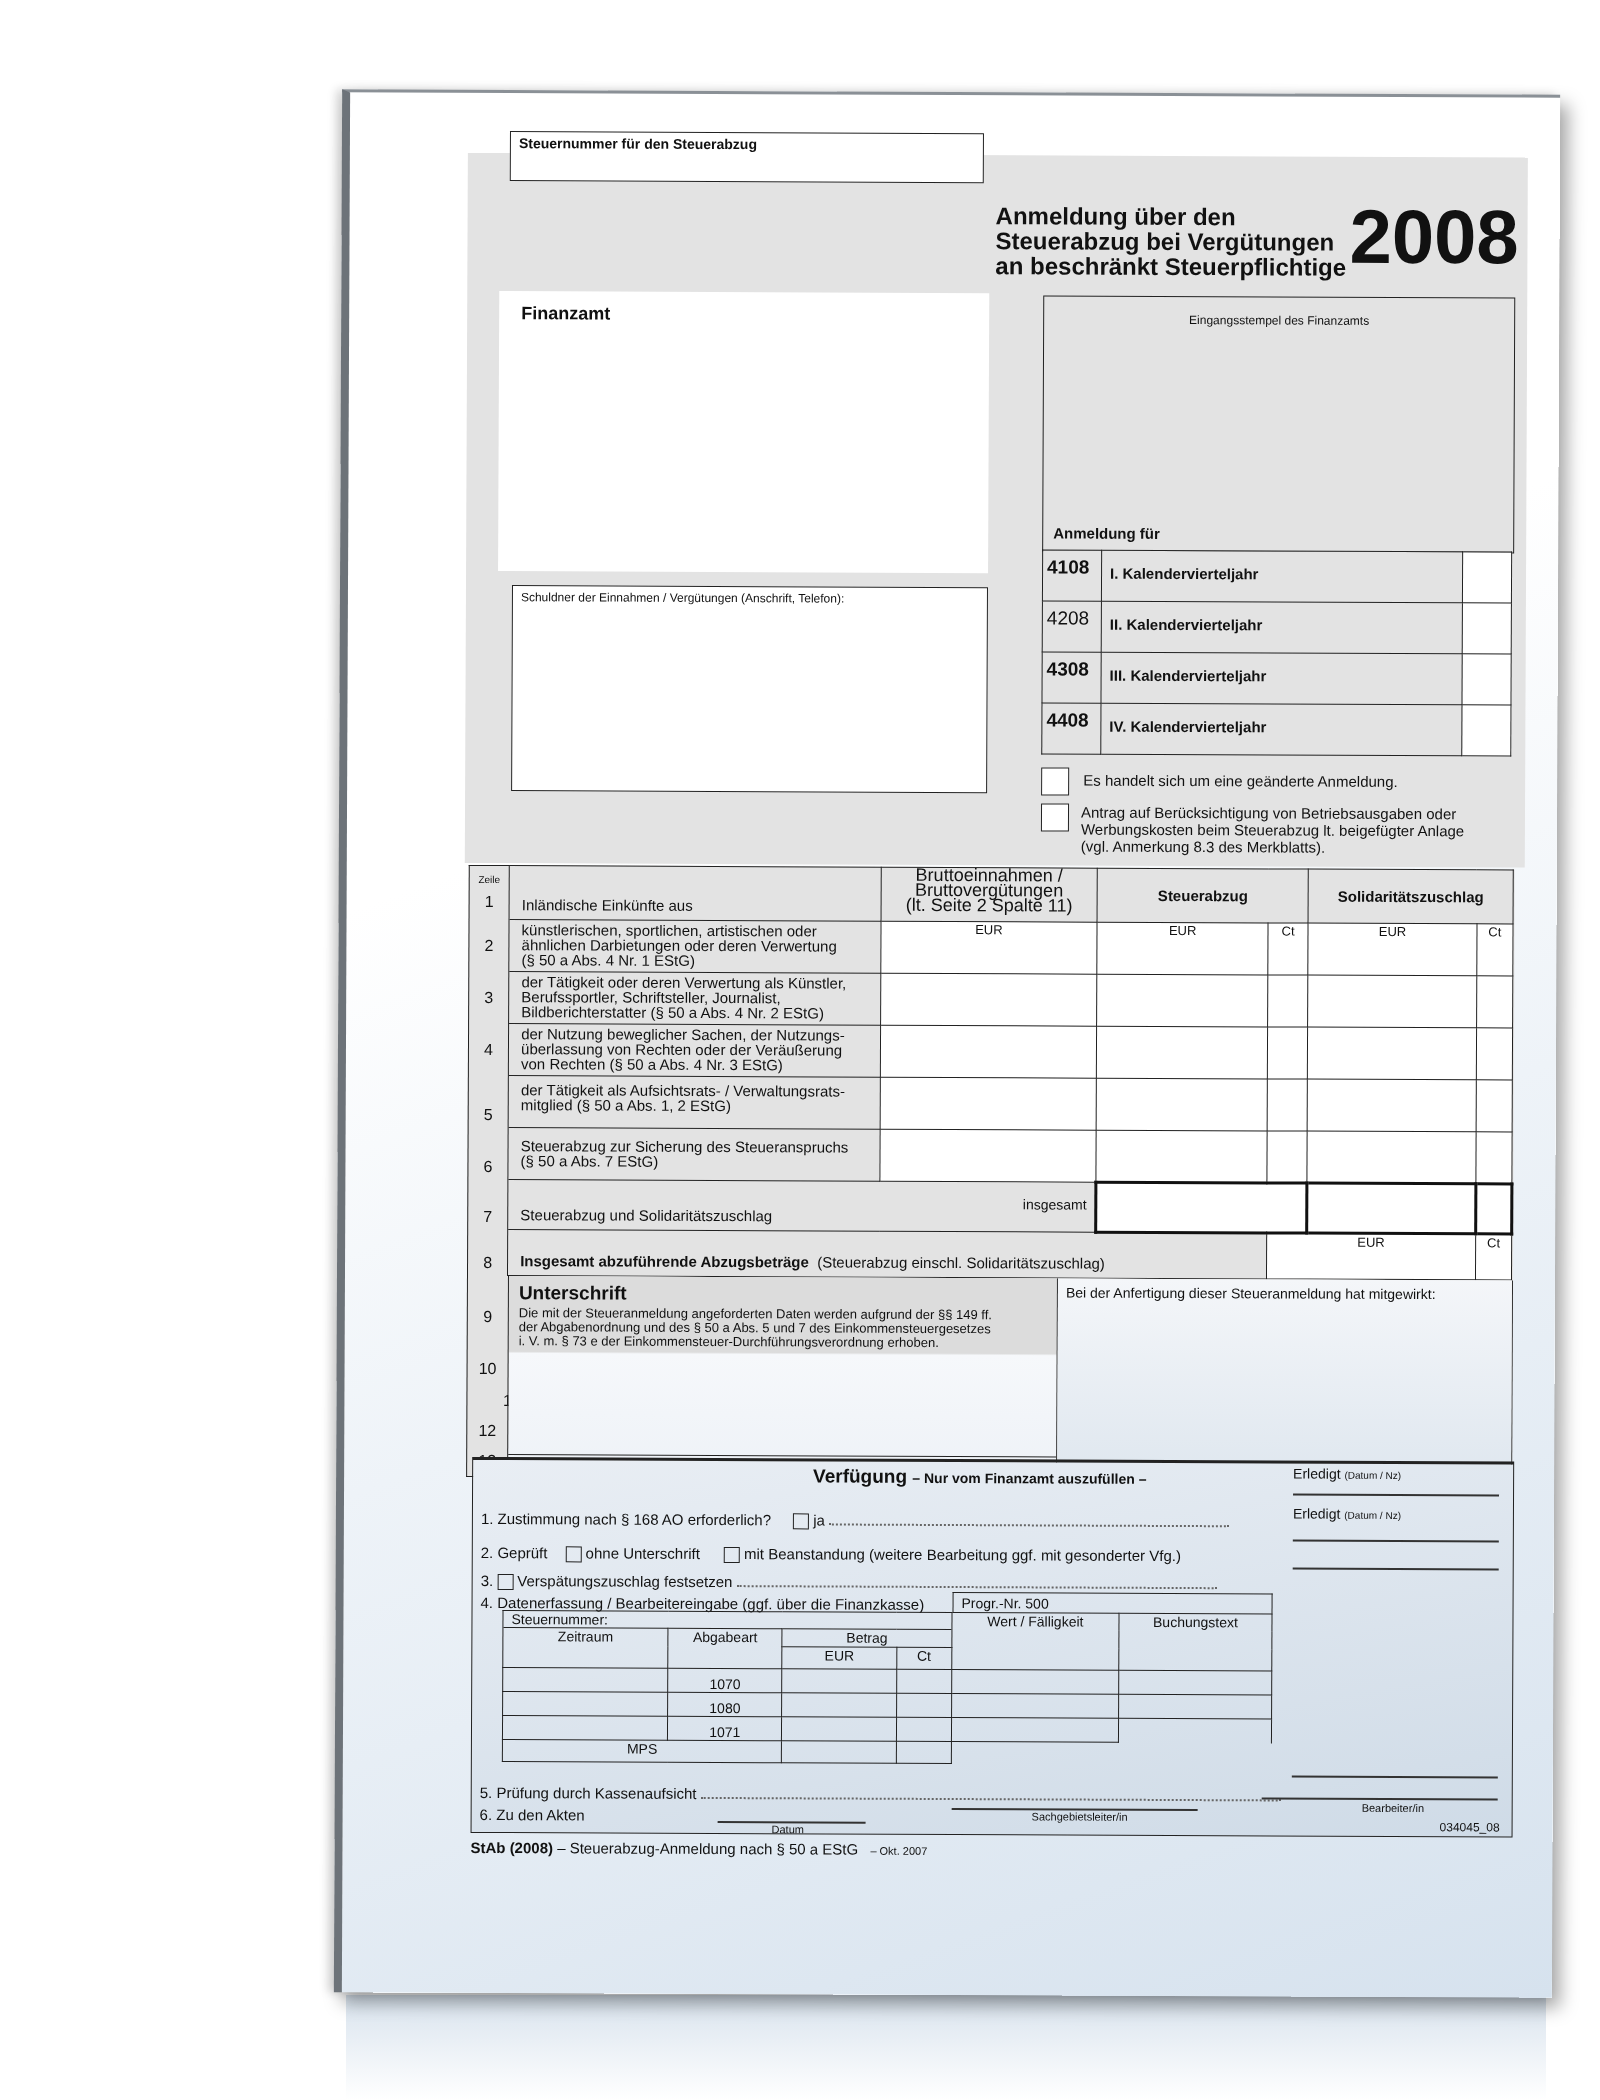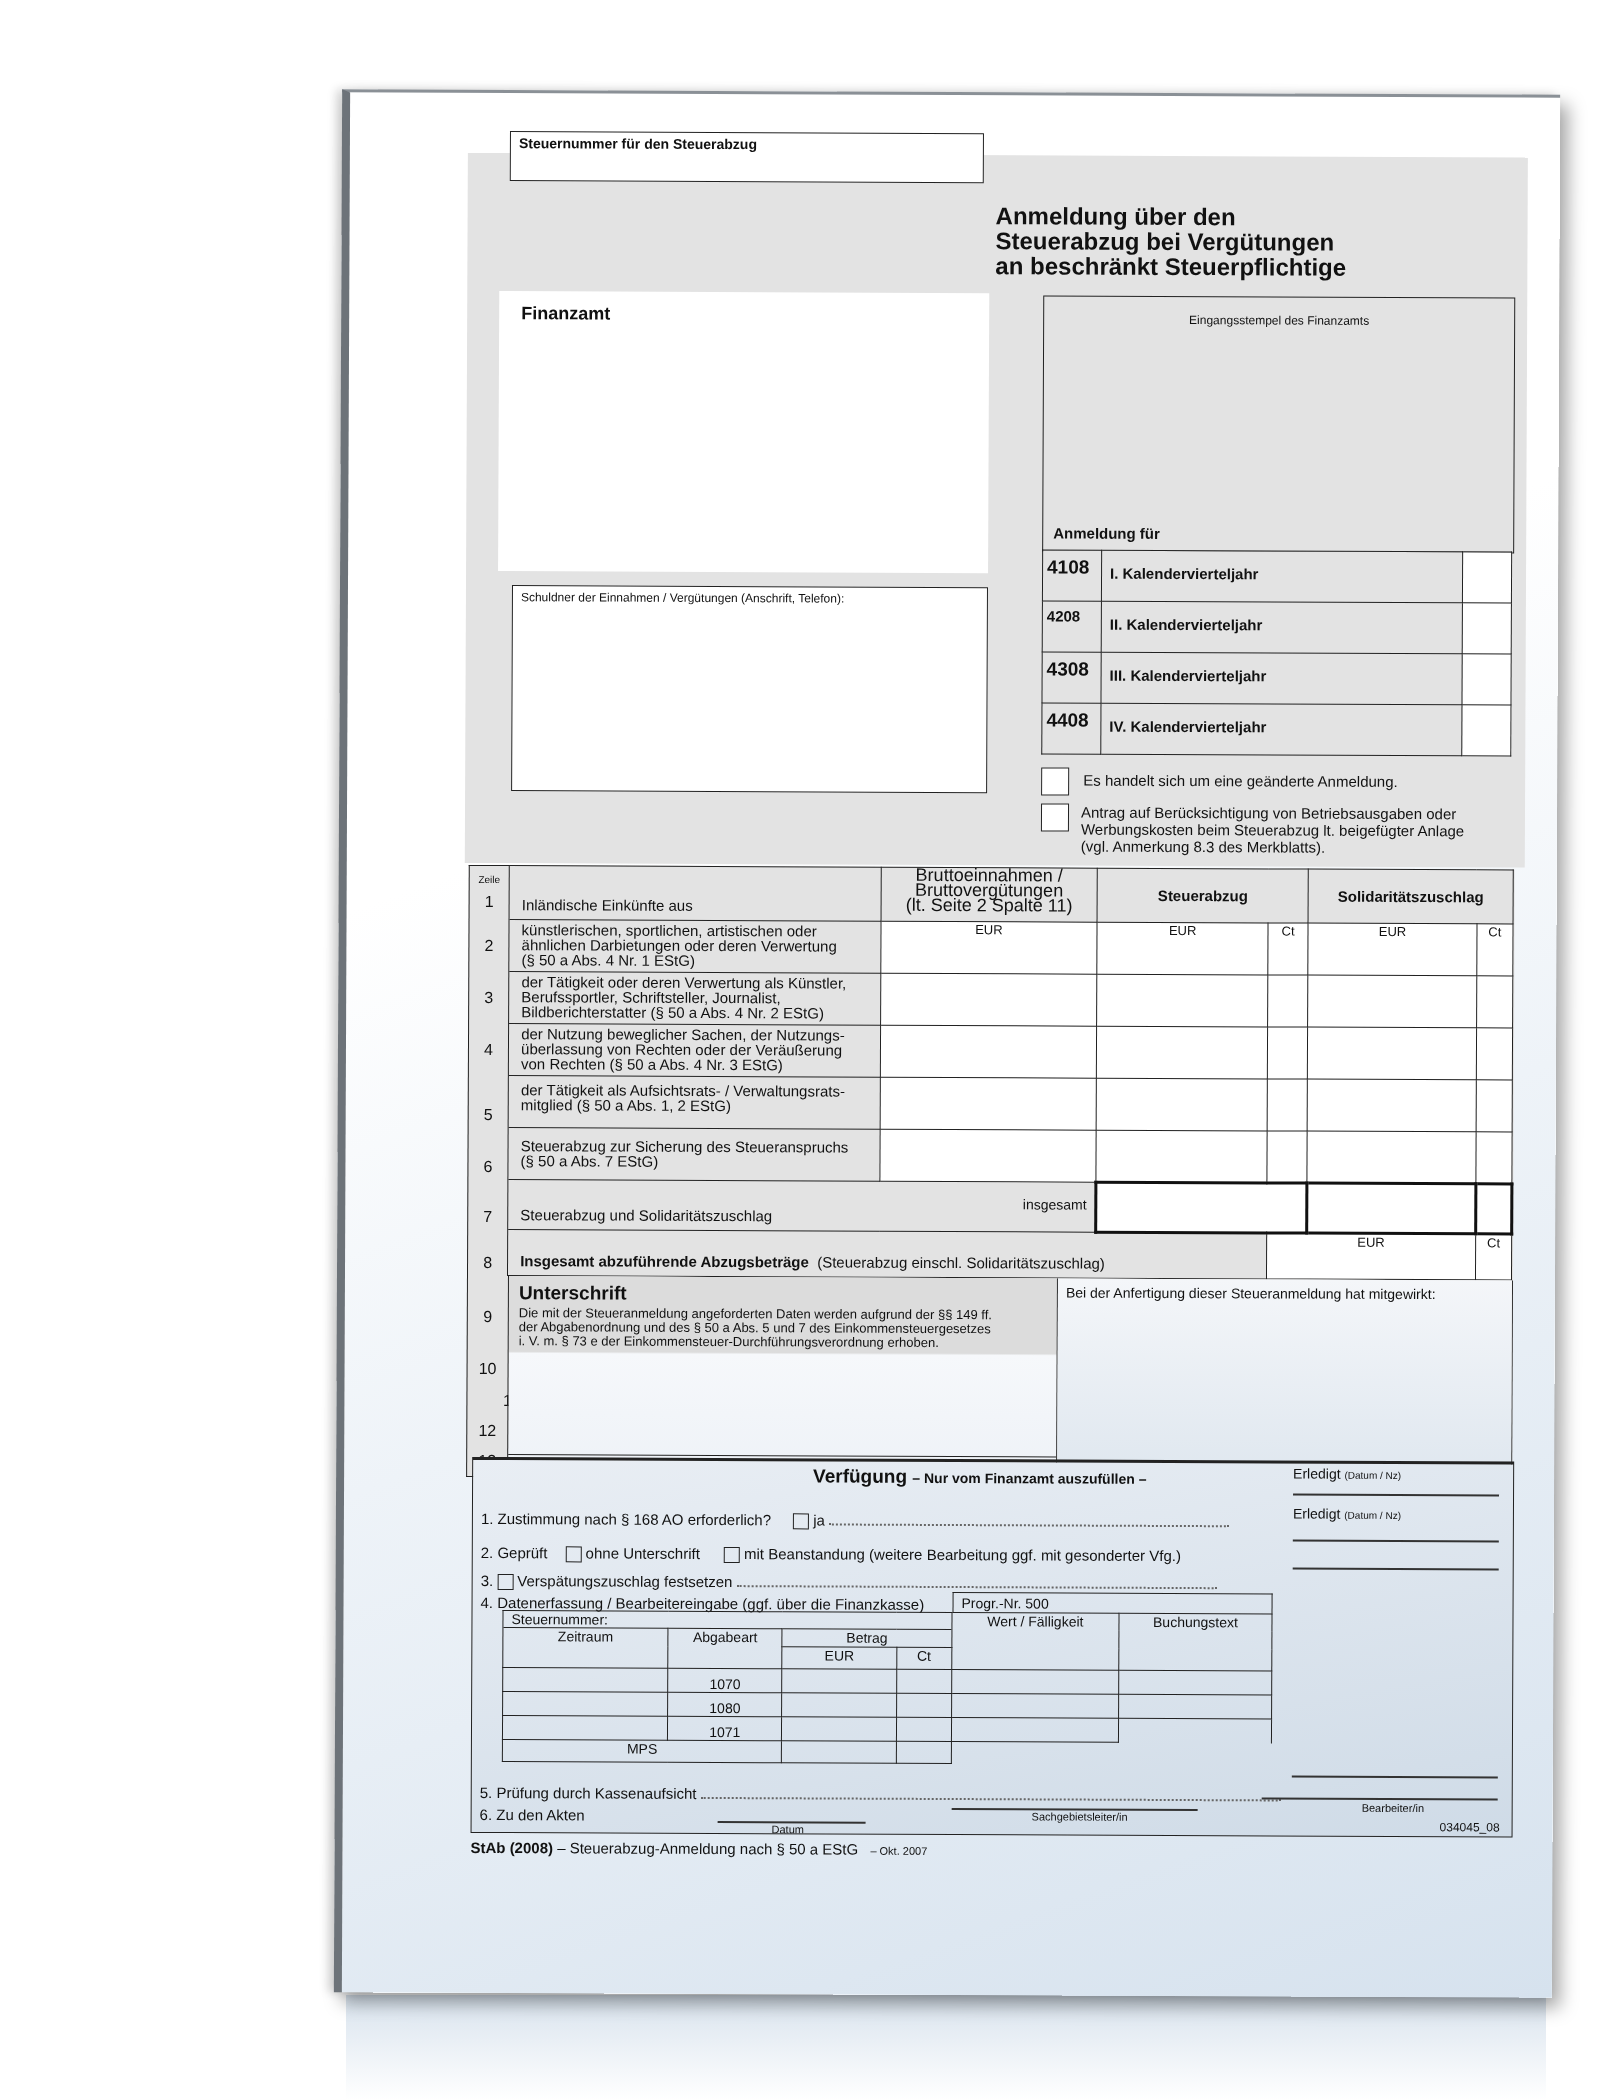--- a/index.html
+++ b/index.html
@@ -37,20 +37,21 @@
 
   <div class="box" style="left:160px;top:38px;width:472px;height:48px;">
     <span class="lbl" style="left:8px;top:3px;font-size:14px;font-weight:bold;">Steuernummer für den Steuerabzug</span>
   </div>
 
   <div class="abs bold" style="left:646px;top:108px;font-size:24px;line-height:25px;">
     <div>Anmeldung über den</div>
     <div>Steuerabzug bei Vergütungen</div>
     <div>an beschränkt Steuerpflichtige</div>
   </div>
+  <div class="abs bold" style="left:1000px;top:96px;font-size:76px;">2008</div>
 
   <div class="abs" style="left:150px;top:198px;width:490px;height:280px;background:#fff;">
     <span class="lbl bold" style="left:22px;top:12px;font-size:18px;">Finanzamt</span>
   </div>
 
   <div class="box" style="left:164px;top:492px;width:474px;height:204px;">
     <span class="lbl" style="left:8px;top:4px;font-size:12px;">Schuldner der Einnahmen / Vergütungen (Anschrift, Telefon):</span>
   </div>
 
   <div class="abs" style="left:694px;top:200px;width:470px;height:254px;border:1.5px solid #222;background:#e3e3e3;">
@@ -60,21 +61,21 @@
 
   <div class="abs" style="left:694px;top:454px;width:470px;">
     <table class="main" style="width:470px;">
       <tbody>
           <tr style="height:51px;">
         <td style="width:50px;background:#e3e3e3;font-weight:bold;font-size:19px;padding:6px 4px;">4108</td>
         <td style="background:#e3e3e3;font-weight:bold;font-size:15px;padding:14px 8px;">I. Kalendervierteljahr</td>
         <td style="width:48px;background:#fff;"></td>
       </tr>
       <tr style="height:51px;">
-        <td style="background:#e3e3e3;font-weight:bold;font-size:15px;padding:6px 4px;">4208</td>
+        <td style="background:#e3e3e3;font-weight:normal;font-size:19px;padding:6px 4px;">4208</td>
         <td style="background:#e3e3e3;font-weight:bold;font-size:15px;padding:14px 8px;">II. Kalendervierteljahr</td>
         <td style="background:#fff;"></td>
       </tr>
       <tr style="height:51px;">
         <td style="background:#e3e3e3;font-weight:bold;font-size:19px;padding:6px 4px;">4308</td>
         <td style="background:#e3e3e3;font-weight:bold;font-size:15px;padding:14px 8px;">III. Kalendervierteljahr</td>
         <td style="background:#fff;"></td>
       </tr>
       <tr style="height:51px;">
         <td style="background:#e3e3e3;font-weight:bold;font-size:19px;padding:6px 4px;">4408</td>

